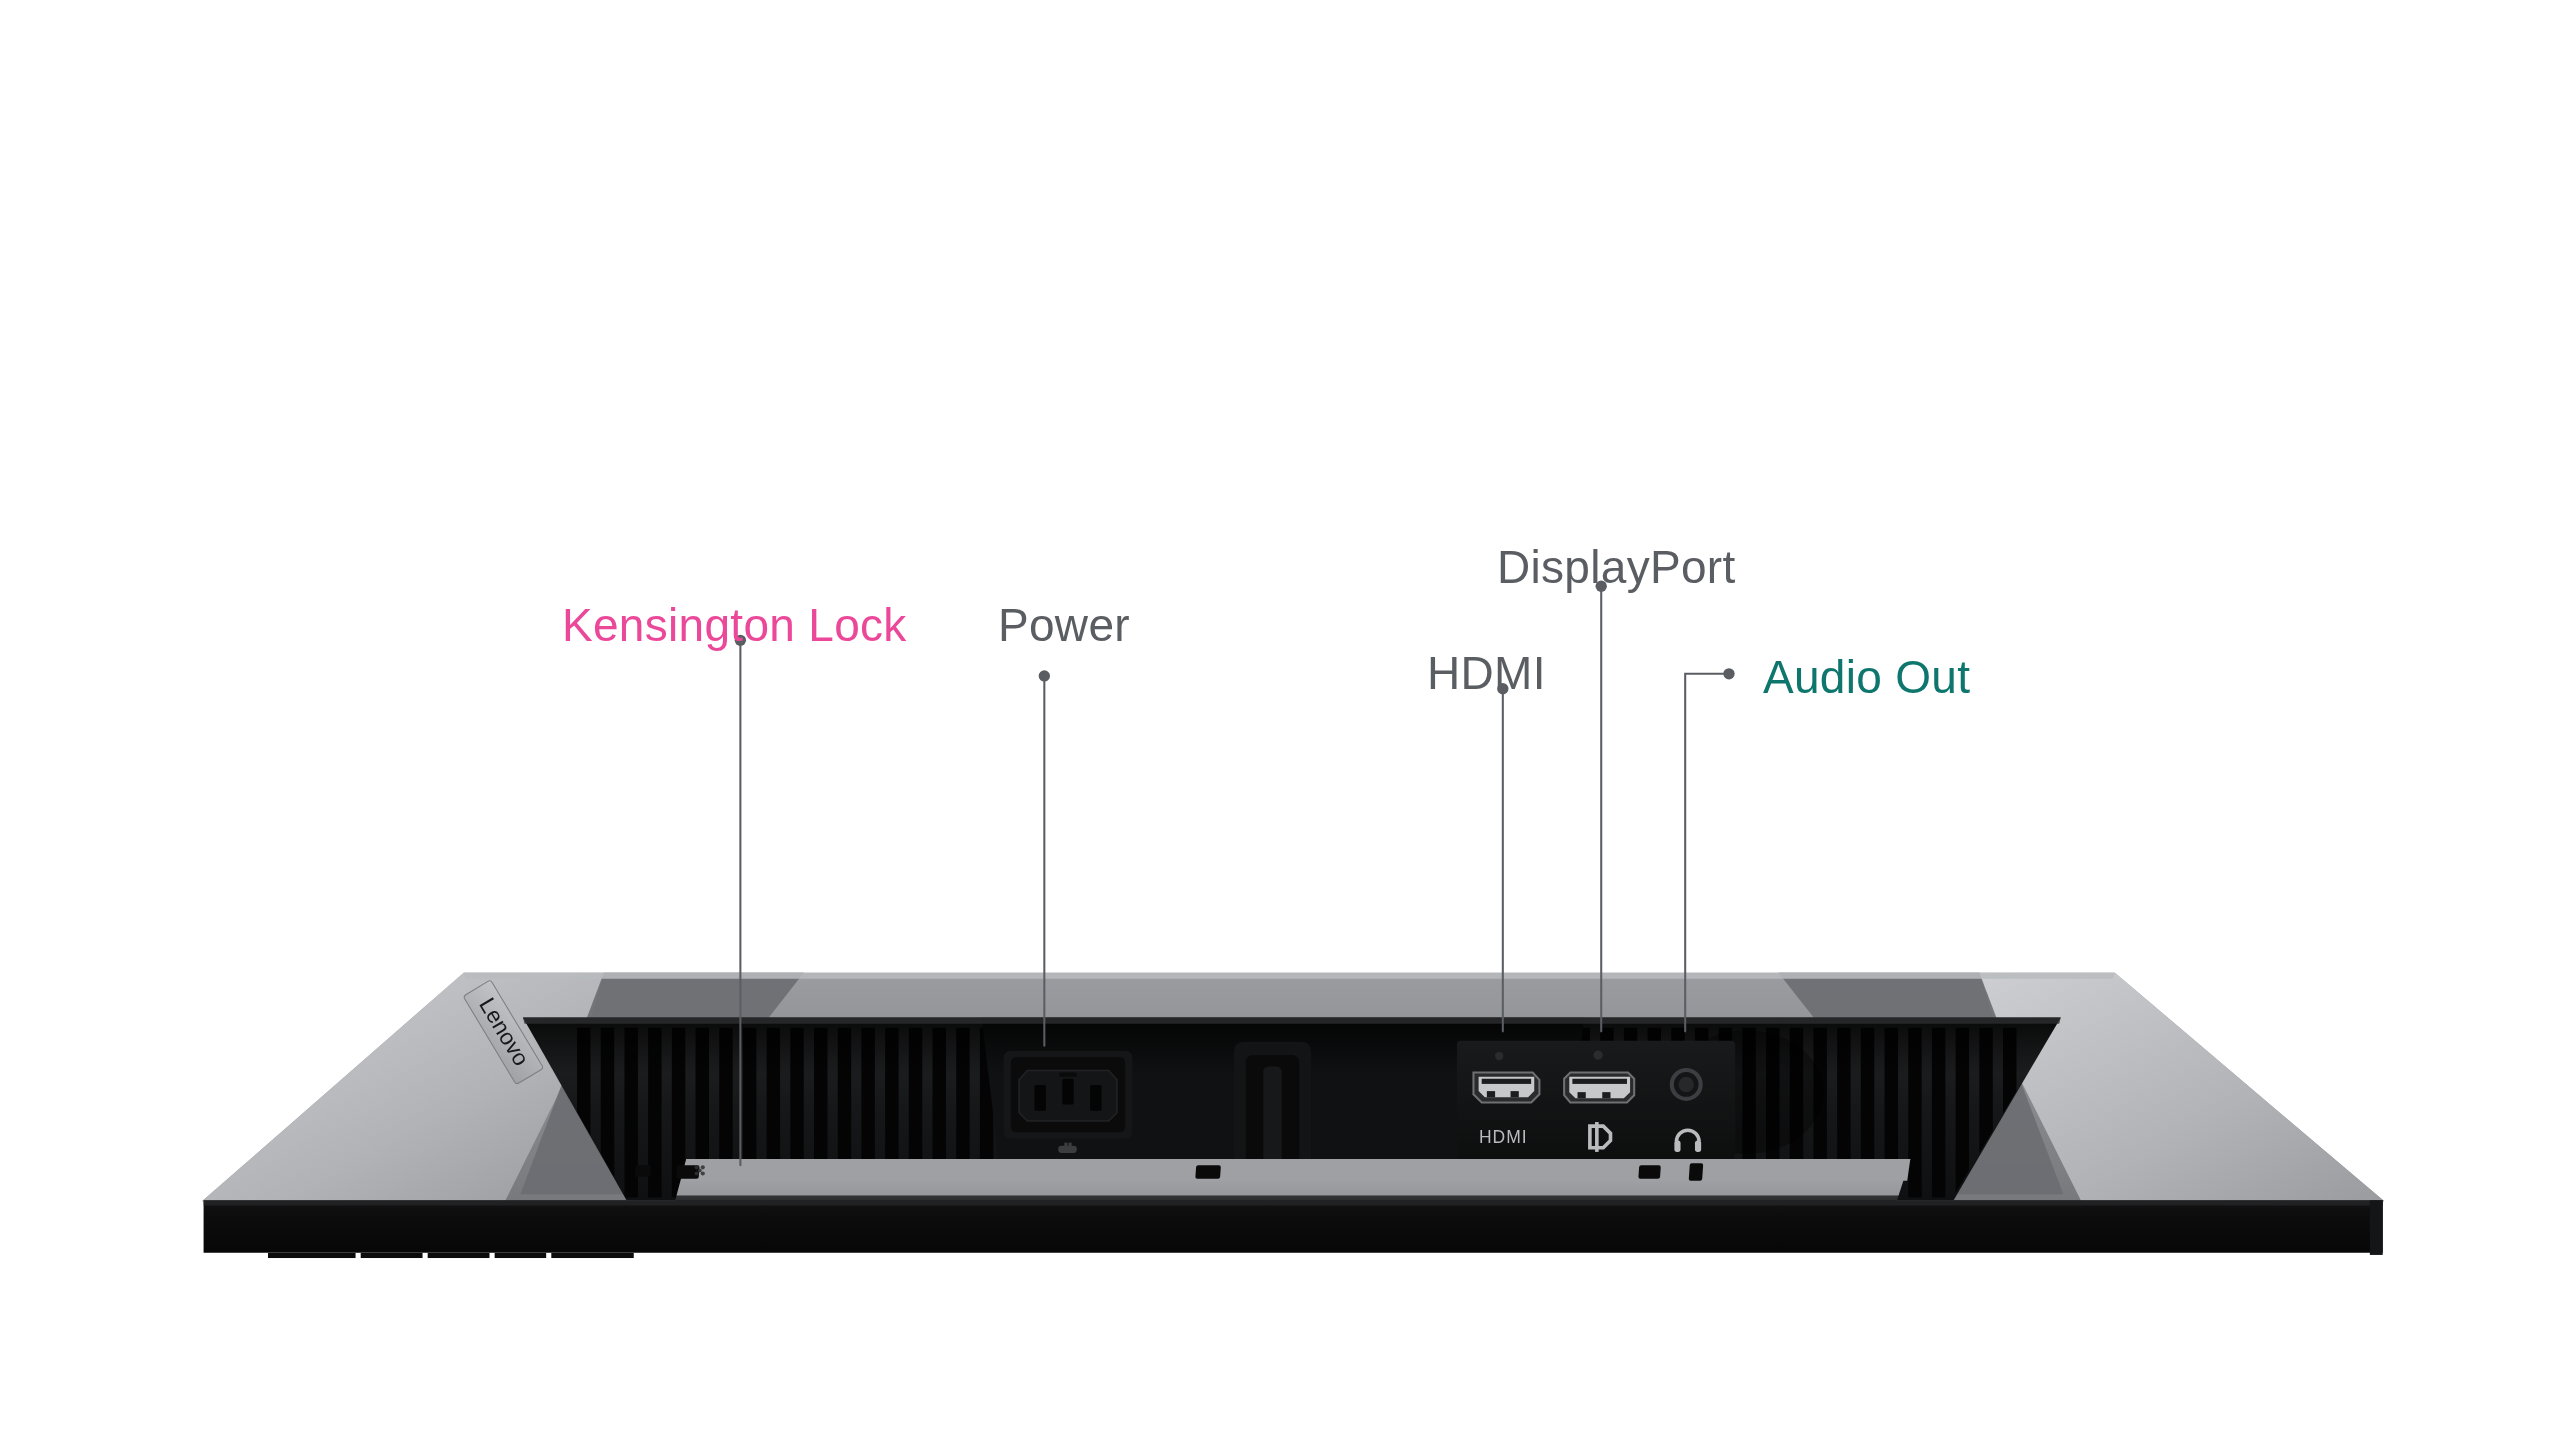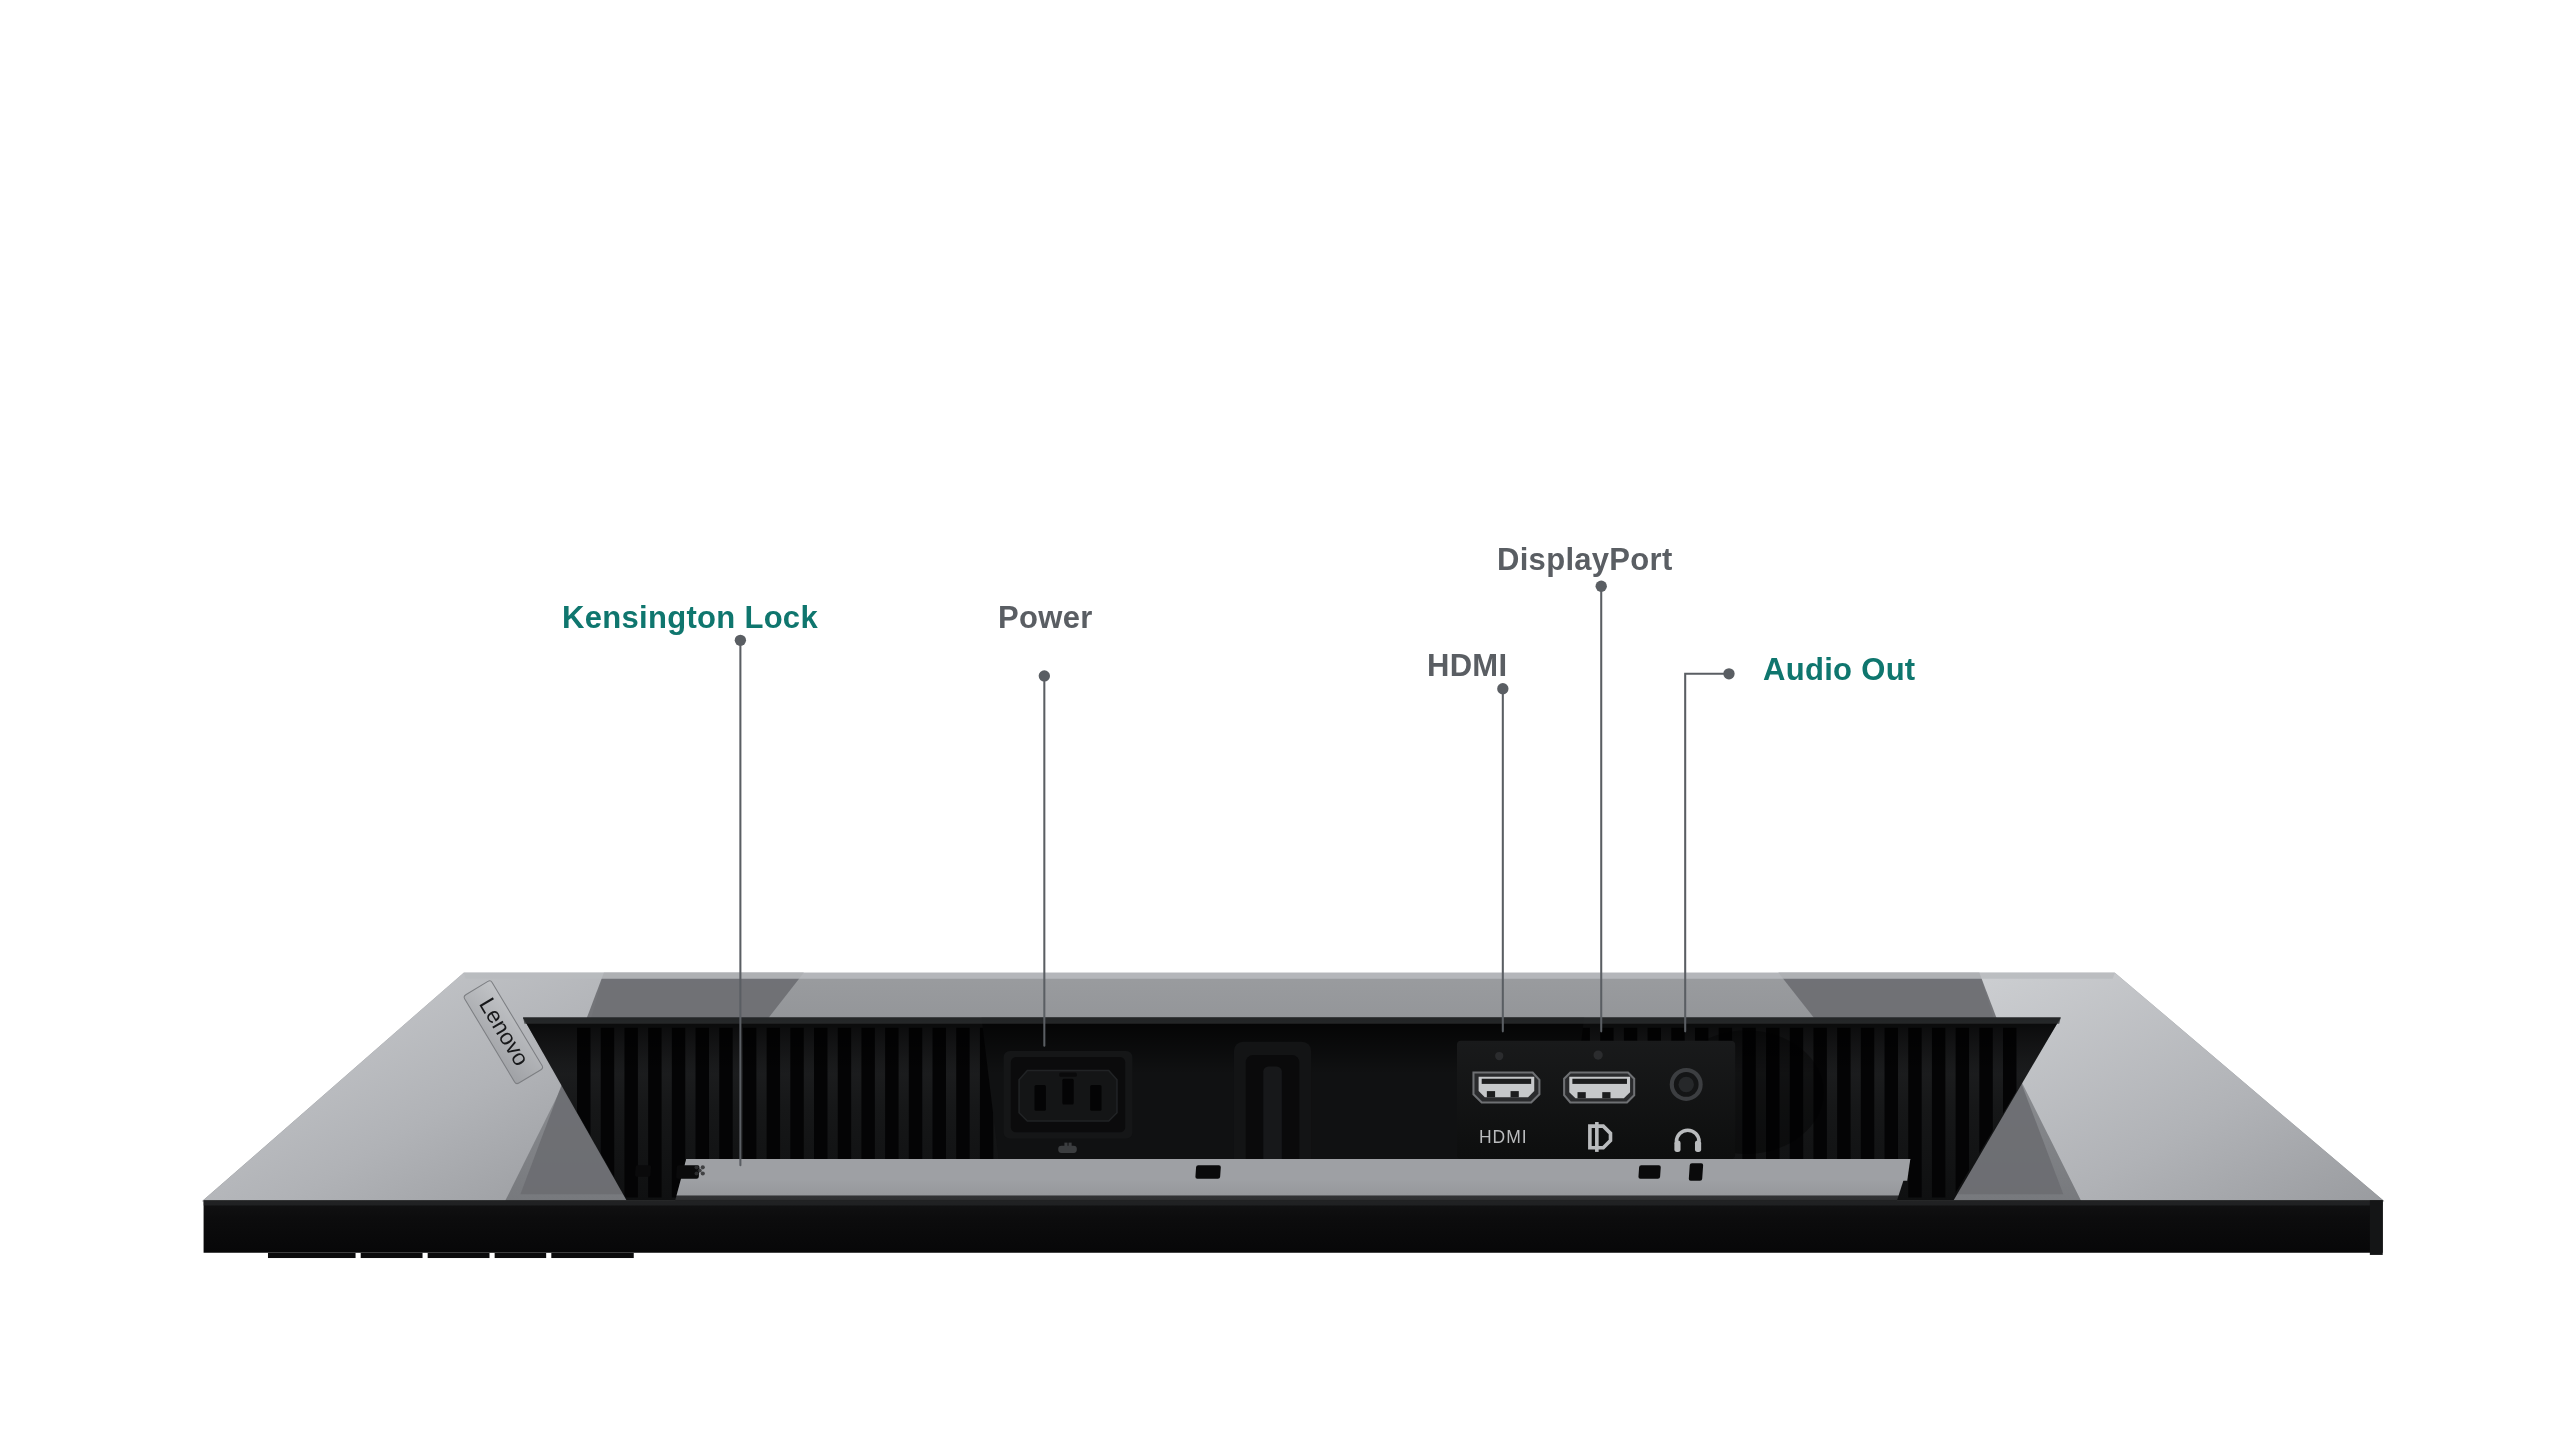--- a/index.html
+++ b/index.html
@@ -9,22 +9,22 @@
     font-family:"Liberation Sans", sans-serif;
     -webkit-font-smoothing:antialiased;
   }
   #stage{position:absolute;left:0;top:0;width:2576px;height:1444px;background:#fff;}
   svg.layer{position:absolute;left:0;top:0;width:2576px;height:1444px;display:block;}
   #art{z-index:1;}
   #leaders{z-index:5;}
   .callout-label{
     position:absolute;
     color:#5a5e63;
-    font-weight:700;
-    font-size:31px;
+    font-weight:400;
+    font-size:46px;
     letter-spacing:0.3px;
     white-space:nowrap;
     line-height:1;
     z-index:6;
   }
 </style>
 </head>
 <body>
 
 <div id="stage">
@@ -321,20 +321,20 @@
           <path d="M3108 1138 L3108 2002" stroke="#5a5e63" stroke-width="4" fill="none"></path>
           <circle cx="3108" cy="1138" r="11" fill="#5a5e63"></circle>
         </g>
         <g>
           <path d="M3356 1308 L3271 1308 L3271 2002" stroke="#5a5e63" stroke-width="4" fill="none"></path>
           <circle cx="3356" cy="1308" r="11" fill="#5a5e63"></circle>
         </g>
       </g>
   </svg>
 
-  <div class="callout-label" style="left: 562px; top: 602px; color: #0f766e;">Kensington Lock</div>
+  <div class="callout-label" style="left: 562px; top: 602px; color: #ec4899;">Kensington Lock</div>
   <div class="callout-label" style="left: 998px; top: 602px; color: rgb(90, 94, 99);">Power</div>
   <div class="callout-label" style="left: 1427px; top: 650px; color: rgb(90, 94, 99);">HDMI</div>
   <div class="callout-label" style="left: 1497px; top: 544px; color: rgb(90, 94, 99);">DisplayPort</div>
   <div class="callout-label" style="left: 1763px; top: 654px; color: #0f766e;">Audio Out</div>
 
 </div>
 
 
 </body></html>

